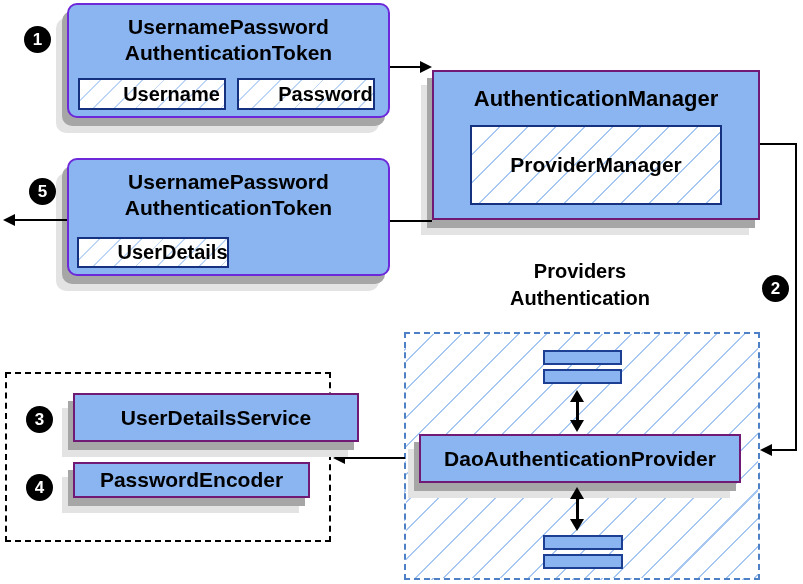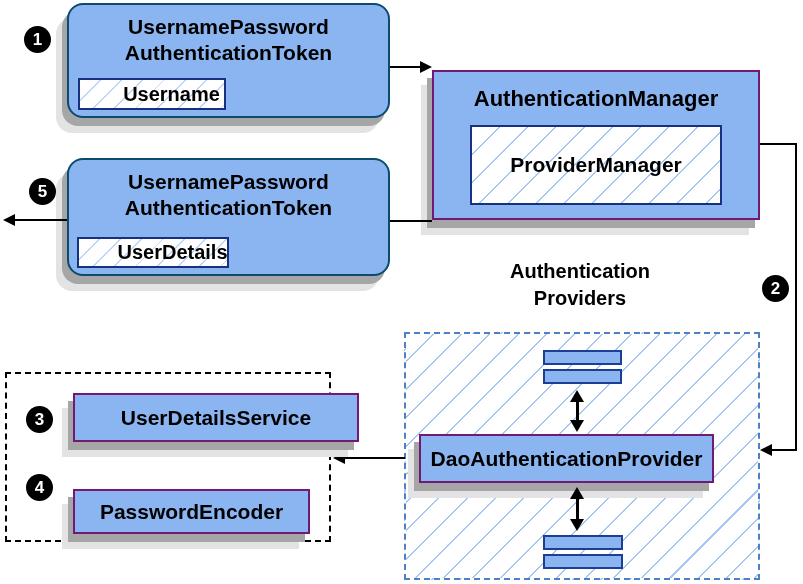--- a/index.html
+++ b/index.html
@@ -6,21 +6,21 @@
   .canvas{
     position:relative;width:803px;height:584px;background:#ffffff;
     font-family:"Liberation Sans",sans-serif;font-weight:bold;color:#000;
     overflow:hidden;
   }
   .abs{position:absolute;box-sizing:border-box;}
 
   
   .blue{background:#8ab5f1;}
   .rect-border{border:2px solid #701a75;}
-  .round-border{border:2px solid #0c4a6e;border-radius:16px;}
+  .round-border{border:2px solid #6d28d9;border-radius:10px;}
   .shadow{box-shadow:-5px 8px 0 #a6a6a6,-11px 15px 0 #e3e3e3;}
 
   
   .hatch{background-color:#fff;
     background-image:repeating-linear-gradient(135deg,transparent 0 18.5px,#a5c7f1 18.5px 20px);}
   .hatch-fine{background-color:#fff;
     background-image:repeating-linear-gradient(135deg,transparent 0 13.8px,#bed6f6 13.8px 15px);}
 
   .token-title{text-align:center;font-size:21px;line-height:26px;padding-top:9px;}
   .field{border:2px solid #16317f;display:flex;align-items:center;justify-content:center;
@@ -58,20 +58,23 @@
   </div>
 
   <div class="abs blue round-border shadow" style="left:67px;top:3px;width:323px;height:115px;">
     <div class="token-title">
       <div>UsernamePassword</div>
       <div>AuthenticationToken</div>
     </div>
     <div class="abs field hatch-fine" style="left:9px;top:73px;width:148px;height:32px;">
       <span>Username</span>
     </div>
+    <div class="abs field hatch-fine" style="left:168px;top:73px;width:138px;height:32px;">
+      <span>Password</span>
+    </div>
   </div>
 
   <div class="abs hline" style="left:390px;top:66px;width:32px;"></div>
   <div class="abs tri tri-right" style="left:420px;top:61px;"></div>
 
   <div class="abs blue rect-border shadow" style="left:432px;top:70px;width:328px;height:150px;">
     <div style="text-align:center;margin-top:14px;font-size:22px;">AuthenticationManager</div>
     <div class="abs hatch center-flex big-label" style="left:36px;top:53px;width:252px;height:80px;border:2px solid #16317f;text-align:center;">
       <span>ProviderManager</span>
     </div>
@@ -97,34 +100,34 @@
     </div>
   </div>
 
   <div class="abs hline" style="left:13px;top:219px;width:54px;"></div>
   <div class="abs tri tri-left" style="left:3px;top:214px;"></div>
   <div class="abs badge" style="left:29px;top:178px;">
     <span>5</span>
   </div>
 
   <div class="abs providers-label" style="left:455px;top:258px;width:250px;">
+    <div>Providers</div>
     <div>Authentication</div>
-    <div>Providers</div>
   </div>
 
   <div class="abs dashed-group hatch" style="left:404px;top:332px;width:356px;height:248px;"></div>
 
   <div class="abs bar" style="left:543px;top:350px;width:79px;height:15px;"></div>
   <div class="abs bar" style="left:543px;top:369px;width:79px;height:15px;"></div>
 
   <div class="abs tri tri-up" style="left:570px;top:390px;"></div>
   <div class="abs dbl-shaft" style="left:576px;top:400px;height:24px;"></div>
   <div class="abs tri tri-down" style="left:570px;top:420px;"></div>
 
-  <div class="abs blue rect-border shadow center-flex big-label" style="left:419px;top:434px;width:295px;height:49px;">
+  <div class="abs blue rect-border shadow center-flex big-label" style="left:419px;top:434px;width:322px;height:49px;">
     <span>DaoAuthenticationProvider</span>
   </div>
 
   <div class="abs tri tri-up" style="left:570px;top:487px;"></div>
   <div class="abs dbl-shaft" style="left:576px;top:497px;height:24px;"></div>
   <div class="abs tri tri-down" style="left:570px;top:519px;"></div>
 
   <div class="abs bar" style="left:543px;top:535px;width:80px;height:15px;"></div>
   <div class="abs bar" style="left:543px;top:554px;width:80px;height:15px;"></div>
 
@@ -136,17 +139,17 @@
   <div class="abs badge" style="left:26px;top:406px;">
     <span>3</span>
   </div>
   <div class="abs blue rect-border shadow center-flex big-label" style="left:73px;top:393px;width:286px;height:49px;">
     <span>UserDetailsService</span>
   </div>
 
   <div class="abs badge" style="left:26px;top:474px;">
     <span>4</span>
   </div>
-  <div class="abs blue rect-border shadow center-flex big-label" style="left:73px;top:462px;width:237px;height:45px;margin-top:27px;">
+  <div class="abs blue rect-border shadow center-flex big-label" style="left:73px;top:462px;width:237px;height:36px;">
     <span>PasswordEncoder</span>
   </div>
 
 </div>
 
 </body></html>

